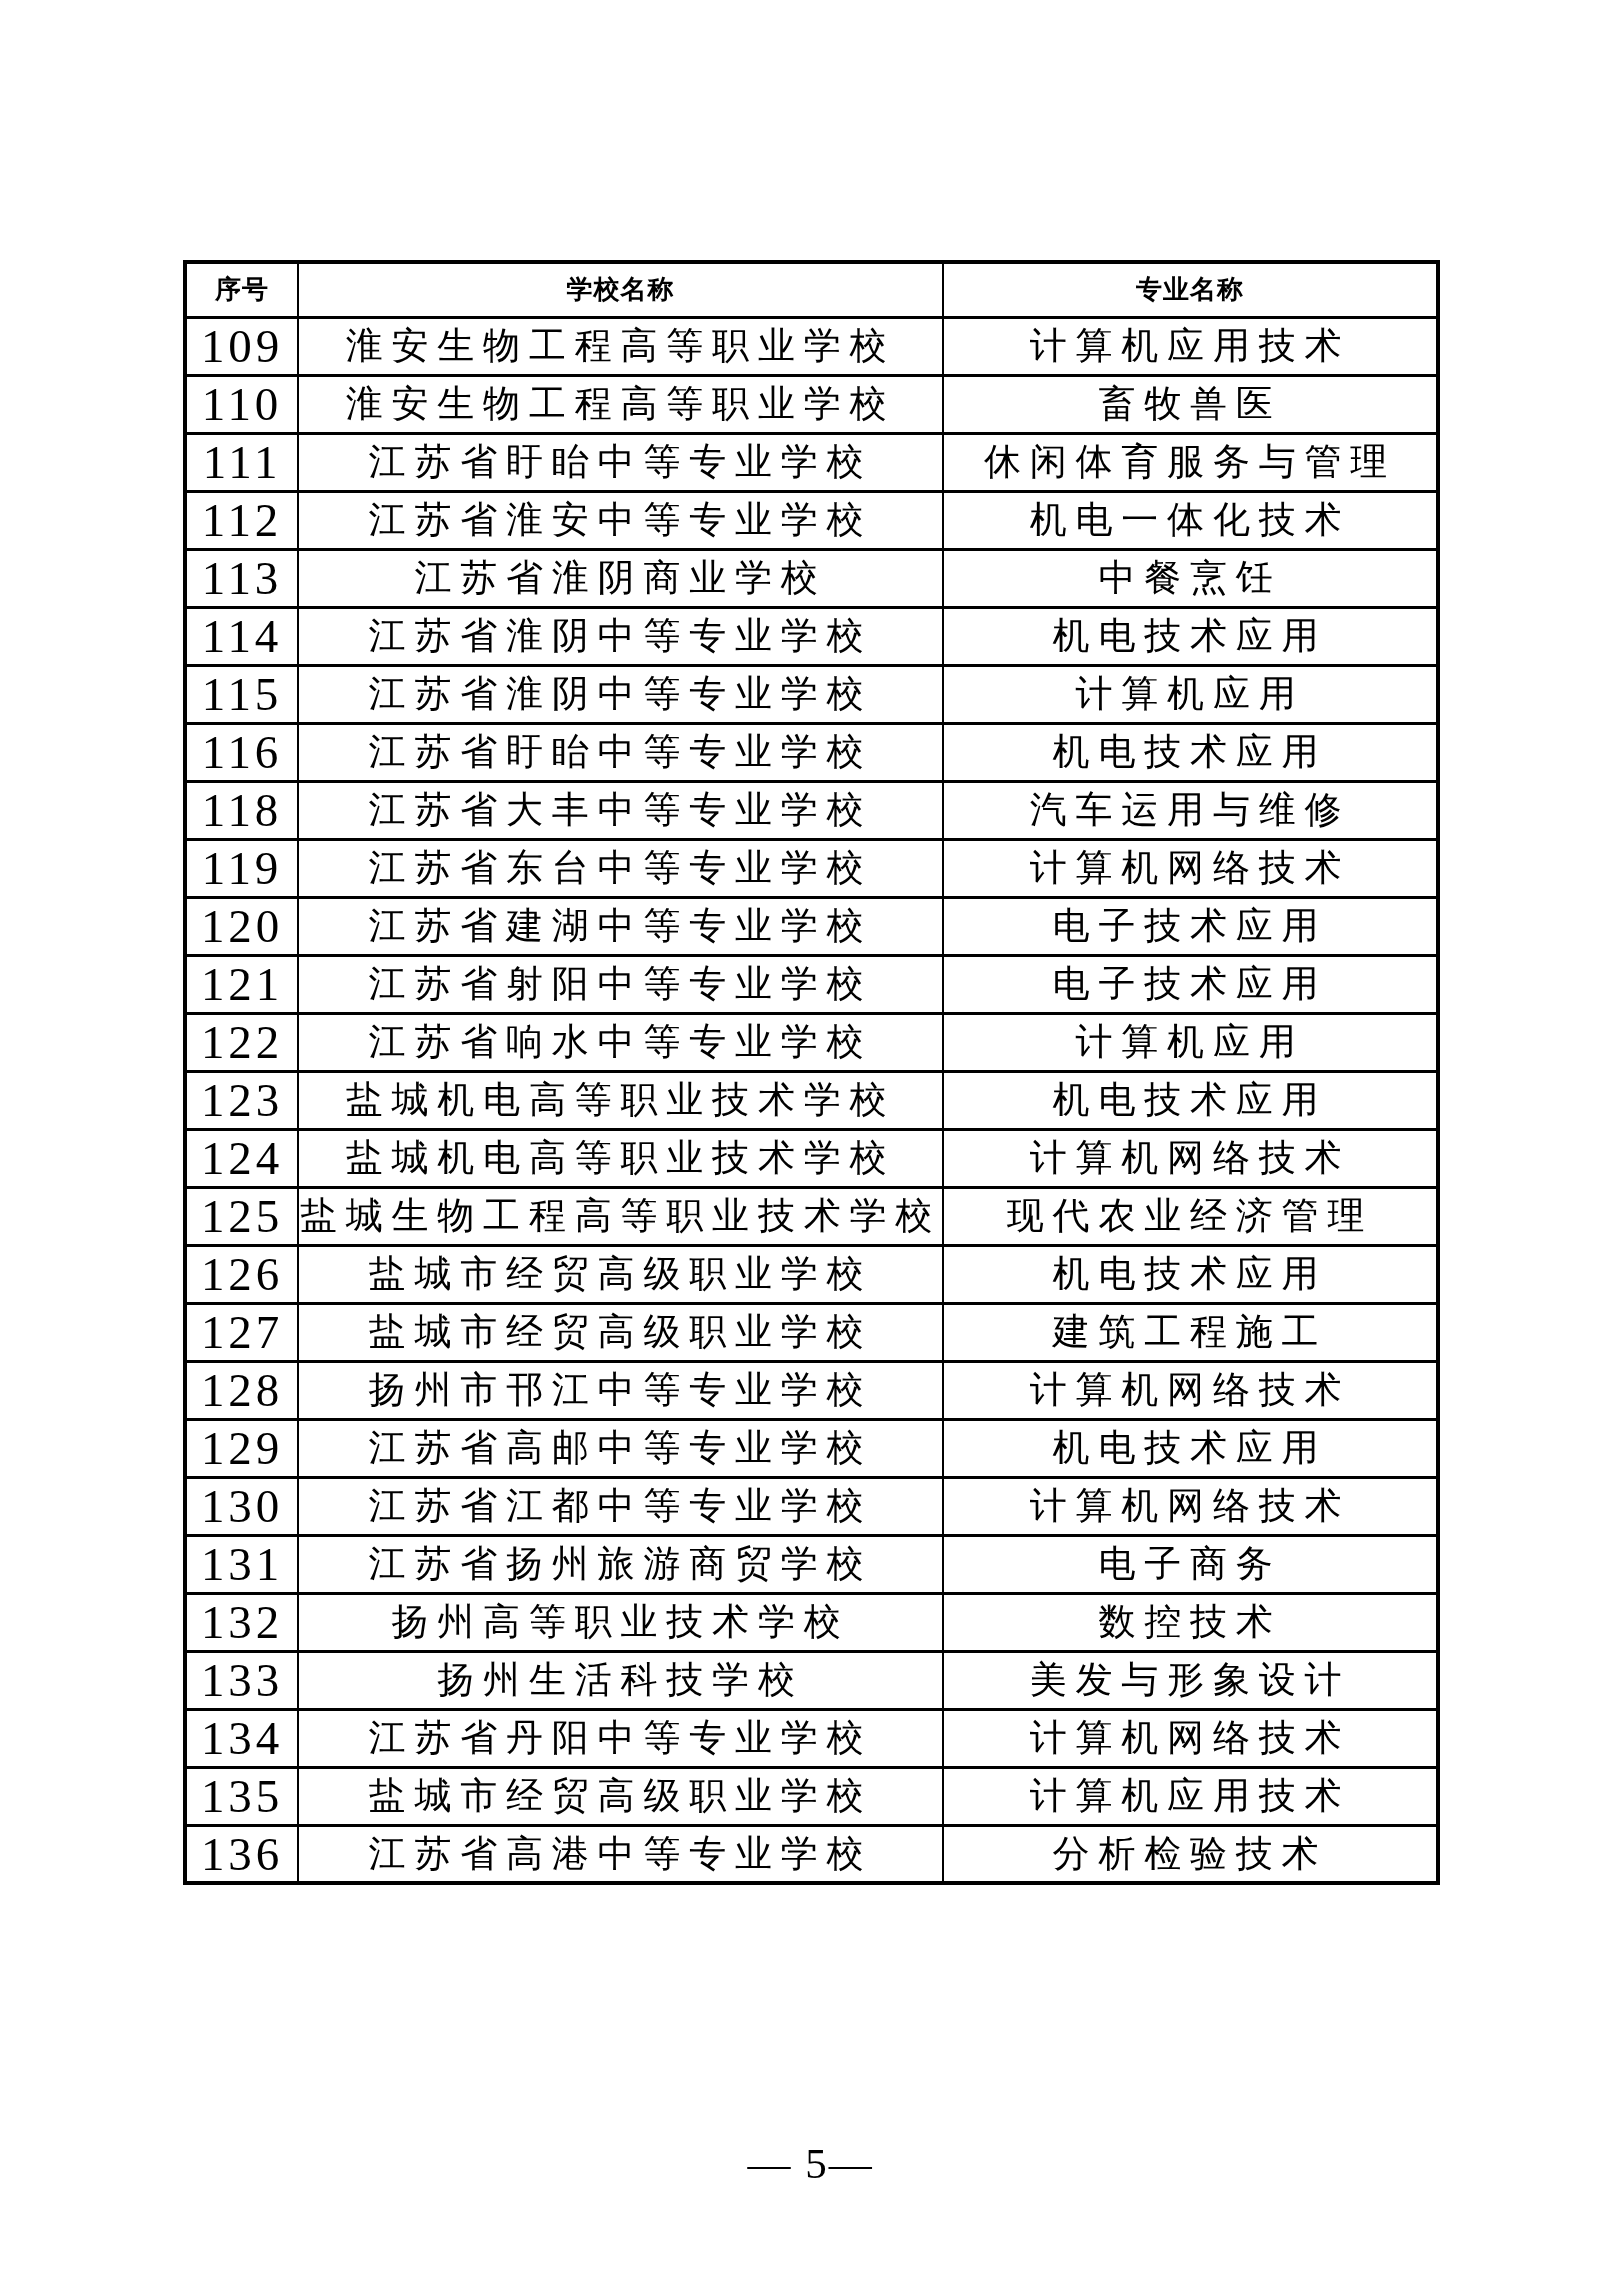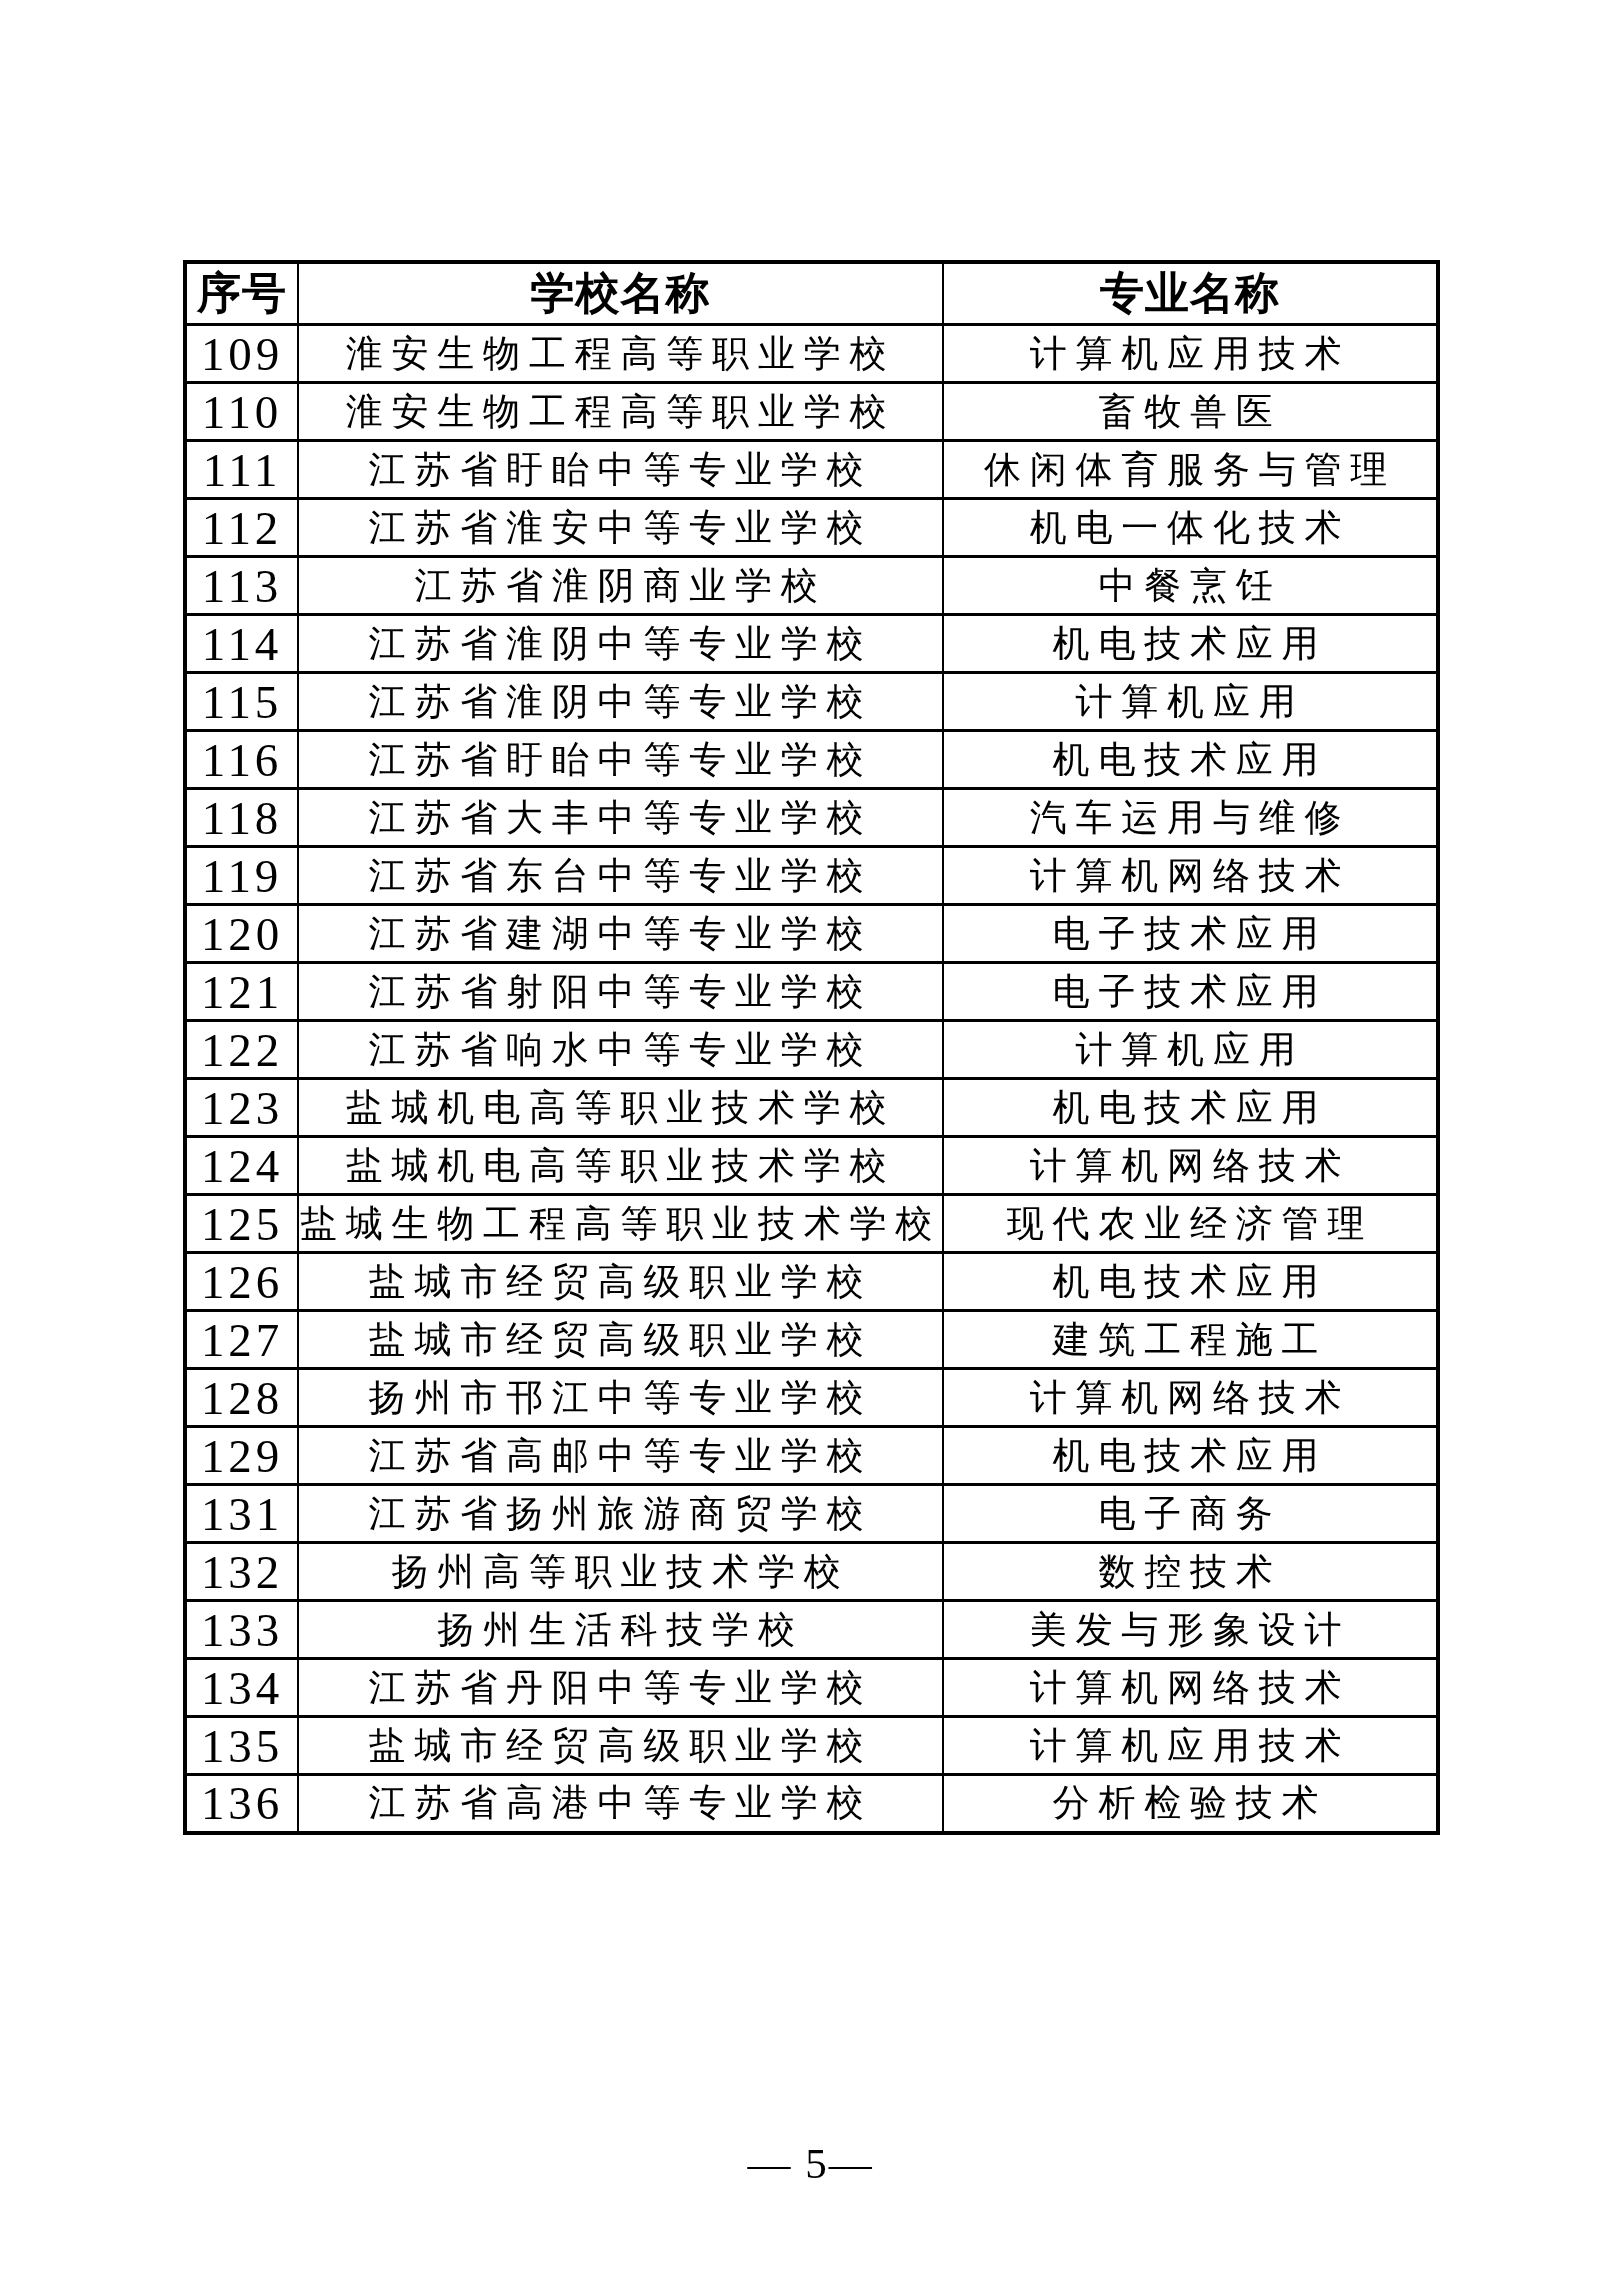--- a/index.html
+++ b/index.html
@@ -36,21 +36,21 @@
     text-align: center;
     vertical-align: middle;
     padding: 0;
     overflow: hidden;
     white-space: nowrap;
   }
   .doc-table th {
     height: 55px;
     font-family: "Liberation Sans", sans-serif;
     font-weight: bold;
-    font-size: 44px;
+    font-size: 26px;
     letter-spacing: 1px;
   }
   .doc-table td {
     height: 58px;
     font-weight: normal;
   }
   td.index-cell {
     font-size: 47px;
     letter-spacing: 3.9px;
   }
@@ -182,20 +182,25 @@
         <td class="index-cell">128</td>
         <td class="school-cell">扬州市邗江中等专业学校</td>
         <td class="major-cell">计算机网络技术</td>
       </tr>
       <tr>
         <td class="index-cell">129</td>
         <td class="school-cell">江苏省高邮中等专业学校</td>
         <td class="major-cell">机电技术应用</td>
       </tr>
       <tr>
+        <td class="index-cell">130</td>
+        <td class="school-cell">江苏省江都中等专业学校</td>
+        <td class="major-cell">计算机网络技术</td>
+      </tr>
+      <tr>
         <td class="index-cell">131</td>
         <td class="school-cell">江苏省扬州旅游商贸学校</td>
         <td class="major-cell">电子商务</td>
       </tr>
       <tr>
         <td class="index-cell">132</td>
         <td class="school-cell">扬州高等职业技术学校</td>
         <td class="major-cell">数控技术</td>
       </tr>
       <tr>

